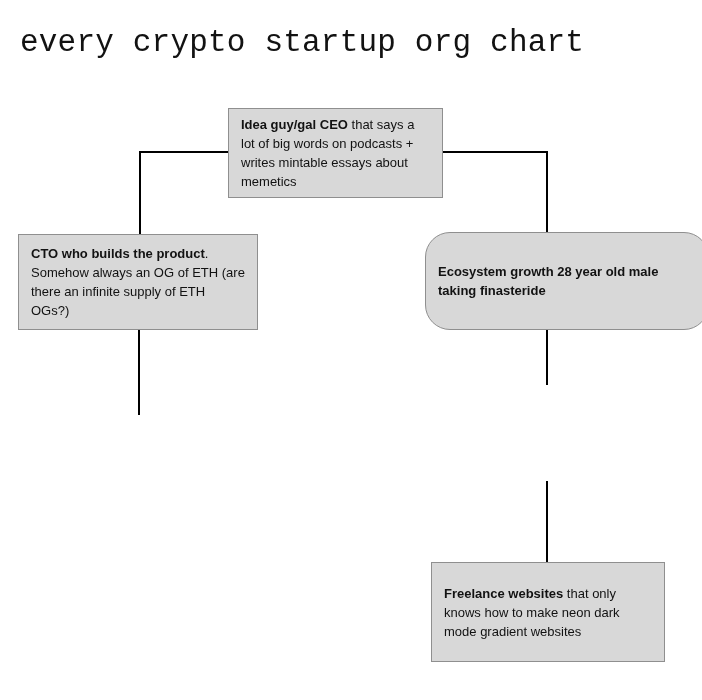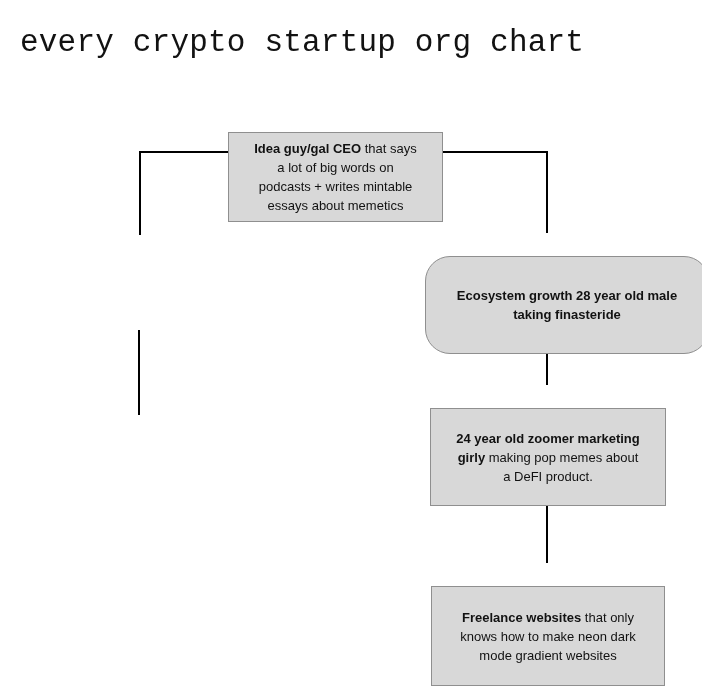--- a/index.html
+++ b/index.html
@@ -27,23 +27,21 @@
     white-space: nowrap;
   }
   .node {
     position: absolute;
     box-sizing: border-box;
     background: var(--box-fill, #d8d8d8);
     border: 1px solid var(--box-border, #8f8f8f);
     display: flex;
     align-items: center;
     justify-content: center;
-    text-align: center;
-    padding: 6px 24px;
-    margin-top: 24px;
+    padding: 6px 12px;
   }
   .node-text {
     margin: 0;
     font-family: "Liberation Sans", "DejaVu Sans", sans-serif;
     font-size: 13px;
     line-height: 19px;
     color: var(--text, #121212);
   }
   .node-text b { font-weight: 700; }
   .edge {
@@ -63,27 +61,27 @@
   <div class="edge" style="left:442px; top:151px; width:106px; height:2px;"></div>
   <div class="edge" style="left:546px; top:151px; width:2px; height:82px;"></div>
   <div class="edge" style="left:138px; top:330px; width:2px; height:85px;"></div>
   <div class="edge" style="left:546px; top:330px; width:2px; height:55px;"></div>
   <div class="edge" style="left:546px; top:481px; width:2px; height:82px;"></div>
 
   <div class="node" style="left:228px; top:108px; width:215px; height:90px;">
     <p class="node-text"><b>Idea guy/gal CEO</b><span> that says a lot of big words on podcasts + writes mintable essays about memetics</span></p>
   </div>
 
+  <div class="node" style="left:18px; top:234px; width:240px; height:96px;">
+    <p class="node-text"><b>CTO who builds the product</b><span>. Somehow always an OG of ETH (are there an infinite supply of ETH OGs?)</span></p>
+  </div>
 
 
   <div class="node" style="left:425px; top:232px; width:284px; height:98px;border-radius:25px;">
     <p class="node-text"><b>Ecosystem growth 28 year old male taking finasteride</b><span></span></p>
   </div>
 
-  <div class="node" style="left:430px; top:384px; width:236px; height:98px;">
-    <p class="node-text"><b>24 year old zoomer marketing girly</b><span> making pop memes about a DeFI product.</span></p>
-  </div>
 
   <div class="node" style="left:431px; top:562px; width:234px; height:100px;">
     <p class="node-text"><b>Freelance websites</b><span> that only knows how to make neon dark mode gradient websites</span></p>
   </div>
 
 </div>
 
 </body></html>

